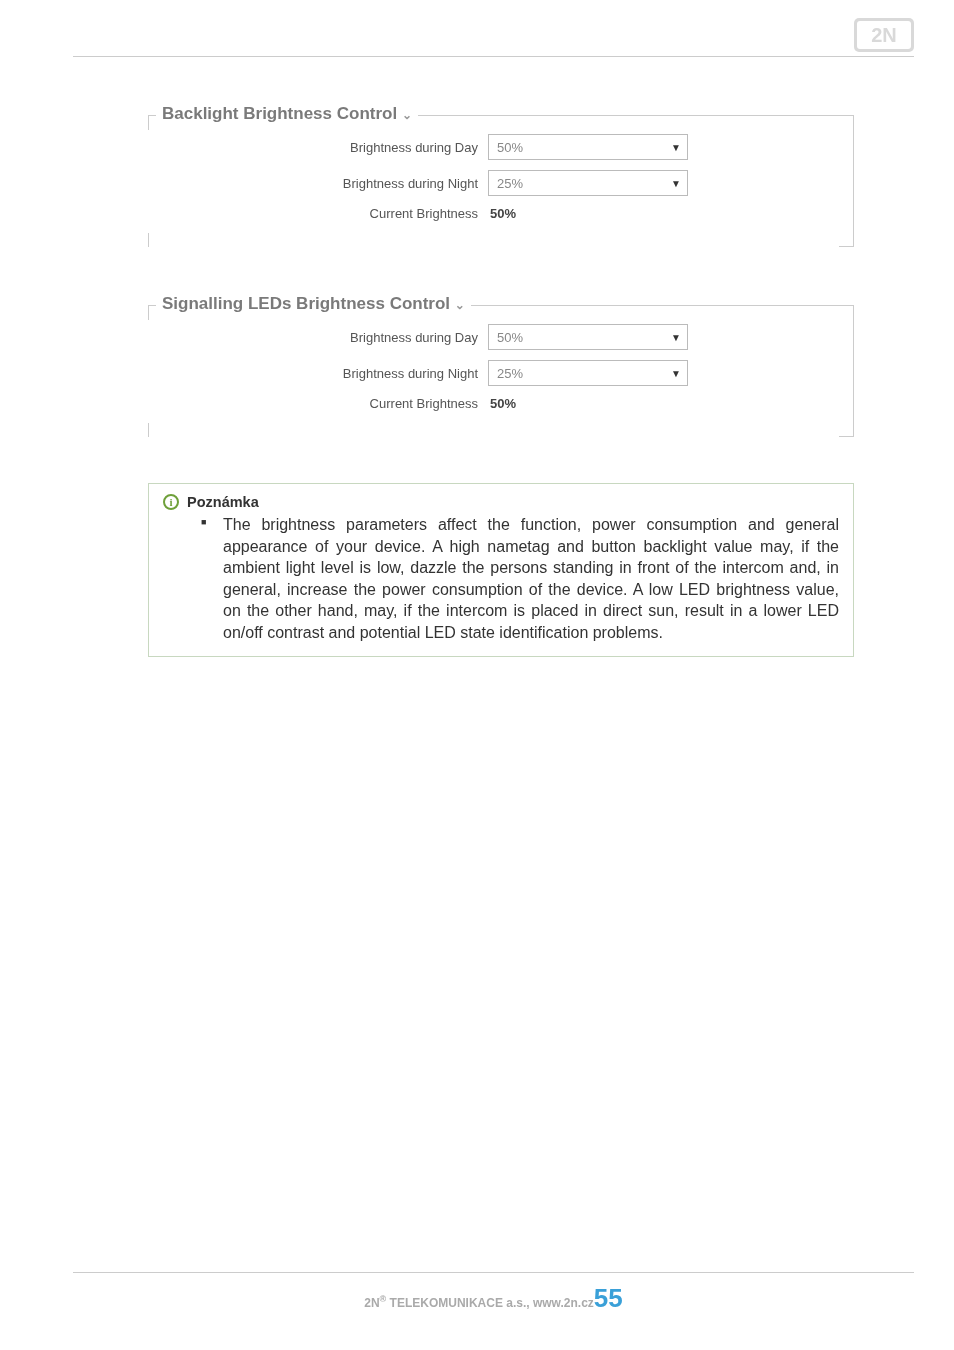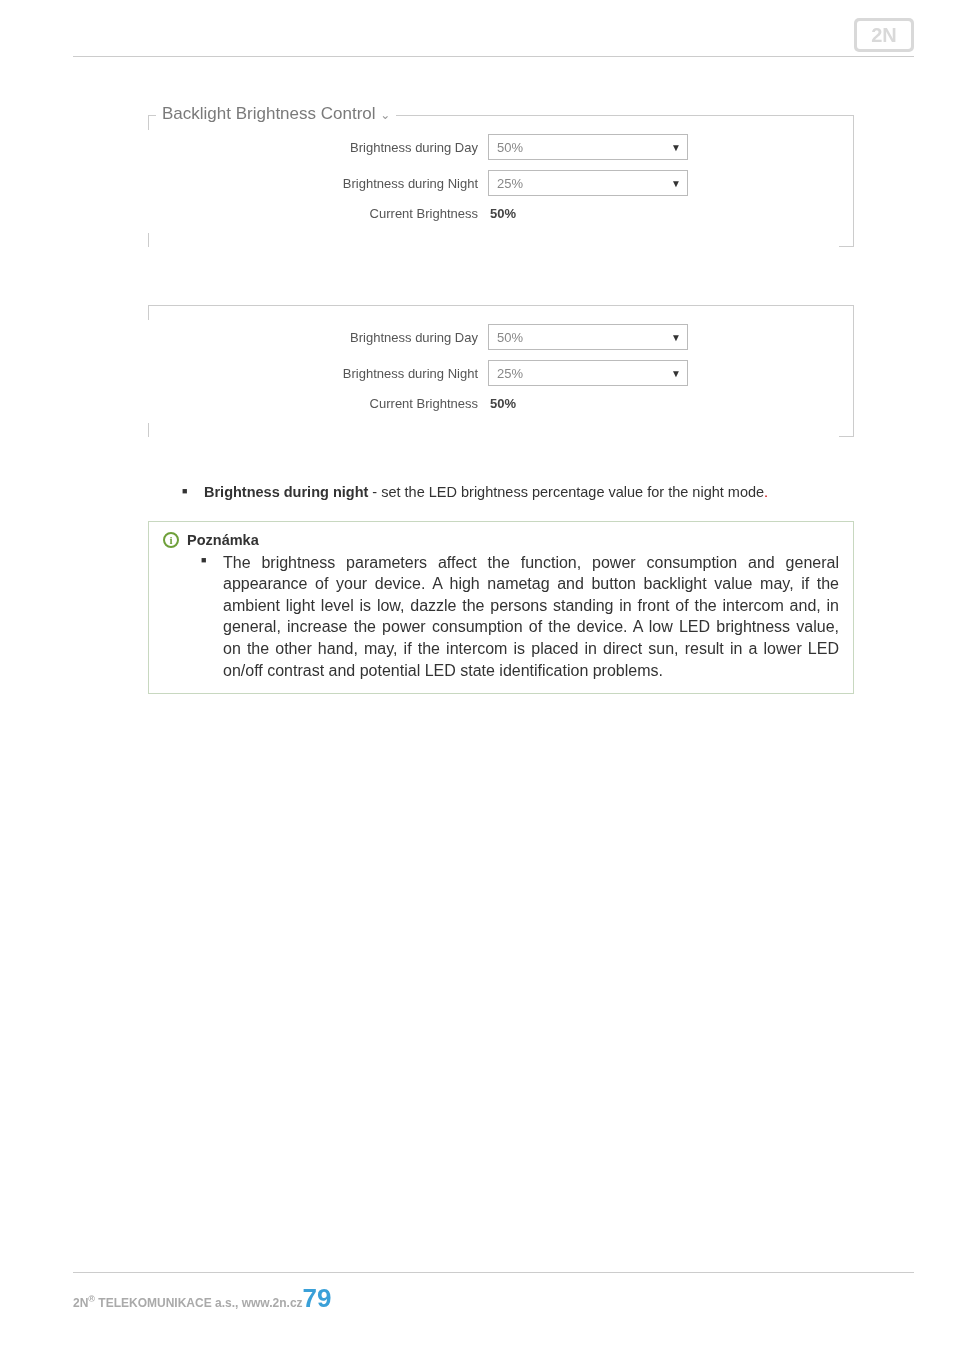--- a/index.html
+++ b/index.html
@@ -54,21 +54,21 @@
   .short-left { top: 0; bottom: auto; height: 14px; }
   .short-left2 { bottom: 0; top: auto; height: 14px; }
   .short-bottom-r { right: 0; left: auto; width: 14px; }
   .legend {
     position: absolute;
     top: -12px;
     left: 8px;
     background: #fff;
     padding: 0 6px;
     font-size: 17px;
-    font-weight: 400;
+    font-weight: 700;
     color: #7a7a7a;
     font-family: "Segoe UI Light", "Segoe UI", Arial, sans-serif;
   }
   .chev {
     font-size: 12px;
     color: #999;
     vertical-align: middle;
   }
   .form-row {
     display: flex;
@@ -169,21 +169,21 @@
     color: #333;
   }
   .footer {
     position: absolute;
     bottom: 36px;
     left: 73px;
     right: 40px;
     border-top: 1px solid #ccc;
     padding-top: 10px;
     display: flex;
-    justify-content: flex-start;
+    justify-content: center;
     align-items: baseline;
   }
   .footer-left {
     color: #aaa;
     font-size: 12px;
     font-weight: bold;
   }
   .footer-left sup { font-size: 9px; }
   .page-num {
     color: #3aa0d8;
@@ -230,20 +230,24 @@
     <div class="form-row">
       <div class="form-label">Current Brightness</div>
       <div class="form-value">50%</div>
     </div>
   </div>
 
   <div class="fieldset">
     <div class="fieldset-border-left short-left"></div>
     <div class="fieldset-border-left short-left2"></div>
     <div class="fieldset-border-bottom short-bottom-r"></div>
+    <div class="legend">
+      <span>Signalling LEDs Brightness Control</span>
+      <span class="chev">⌄</span>
+    </div>
     <div class="form-row">
       <div class="form-label">Brightness during Day</div>
       <div class="form-select">
         <span>50%</span>
         <span class="select-caret">▼</span>
       </div>
     </div>
     <div class="form-row">
       <div class="form-label">Brightness during Night</div>
       <div class="form-select">
@@ -251,35 +255,32 @@
         <span class="select-caret">▼</span>
       </div>
     </div>
     <div class="form-row">
       <div class="form-label">Current Brightness</div>
       <div class="form-value">50%</div>
     </div>
   </div>
 
   <ul class="bullets">
-    <li>
-      <b>Brightness during night</b><span> - set the LED brightness percentage value for the night mode</span><span class="red">.</span>
-    </li>
   </ul>
 
   <div class="note-box">
     <div class="note-title-row">
       <div class="info-icon">i</div>
       <div class="note-title">Poznámka</div>
     </div>
     <ul class="note-list">
       <li>The brightness parameters affect the function, power consumption and general appearance of your device. A high nametag and button backlight value may, if the ambient light level is low, dazzle the persons standing in front of the intercom and, in general, increase the power consumption of the device. A low LED brightness value, on the other hand, may, if the intercom is placed in direct sun, result in a lower LED on/off contrast and potential LED state identification problems.</li>
     </ul>
   </div>
 
 </div>
 
 <div class="footer">
   <div class="footer-left">
     <span>2N</span><sup>®</sup><span> TELEKOMUNIKACE a.s., www.2n.cz</span>
   </div>
-  <div class="page-num">79</div>
+  <div class="page-num">55</div>
 </div>
 
 </body></html>

